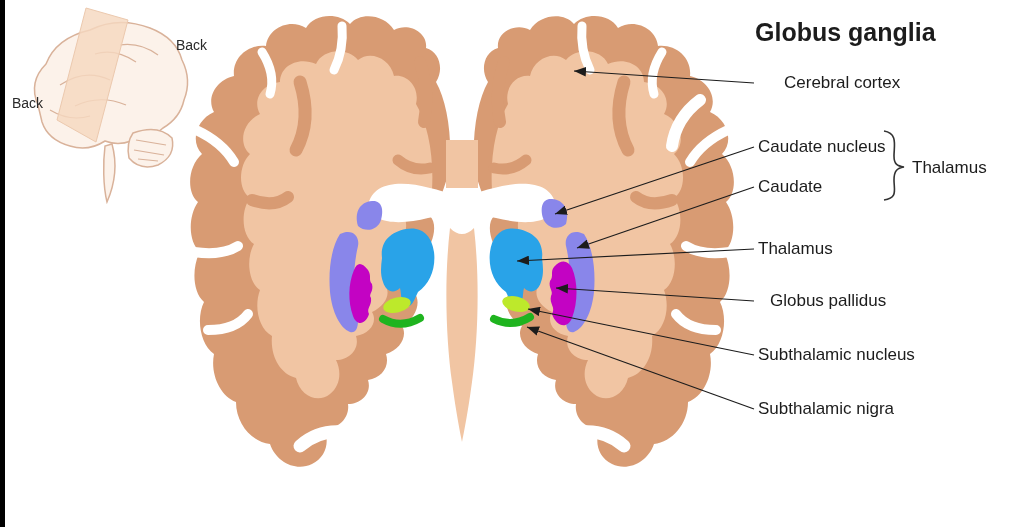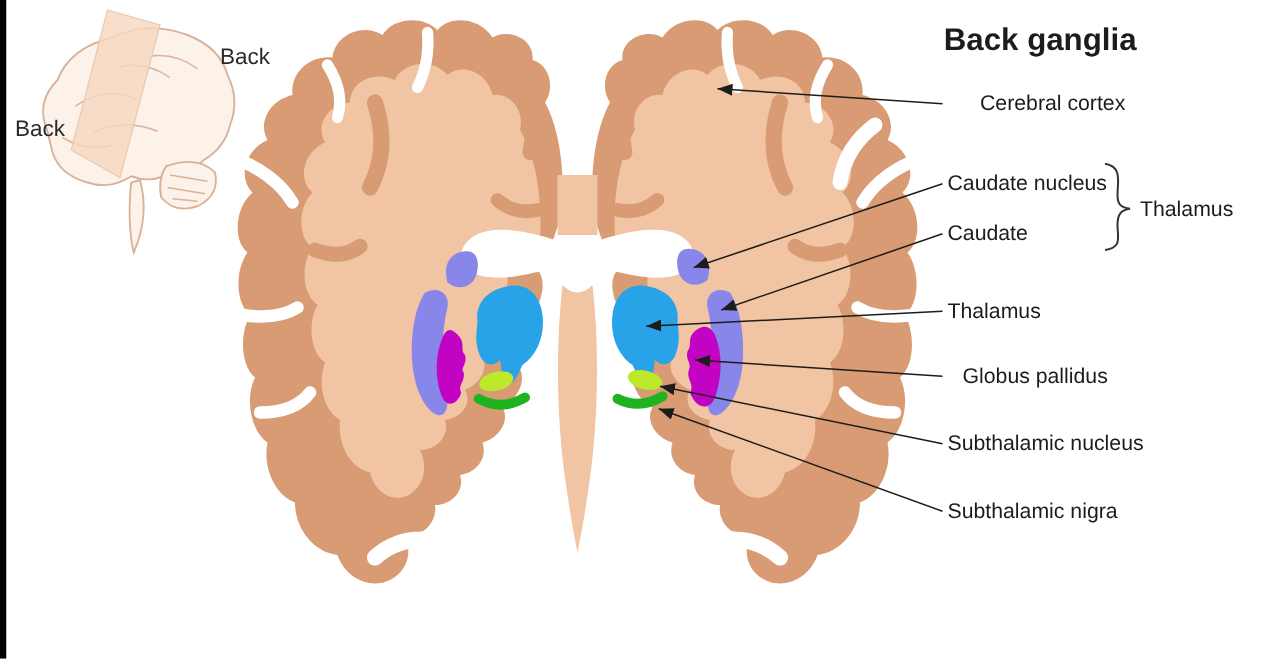--- a/index.html
+++ b/index.html
@@ -8,21 +8,21 @@
     background:#ffffff;
     font-family:"Liberation Sans",sans-serif;
   }
   .stage{position:absolute;inset:0}
   svg{position:absolute;left:0;top:0}
   .lbl{
     position:absolute;color:var(--label_text,#1c1c1c);
     font-size:17px;line-height:20px;white-space:nowrap;
   }
   .title{font-weight:700;font-size:25px;line-height:28px}
-  .inset-lbl{font-size:18px;color:#2a2a2a}
+  .inset-lbl{font-size:14px;color:#2a2a2a}
   
   .f-dark{fill:var(--cortex_dark)}
   .f-light{fill:var(--cortex_light)}
   .f-peri{fill:var(--caudate_putamen)}
   .f-thal{fill:var(--thalamus)}
   .f-gp{fill:var(--globus_pallidus)}
   .f-stn{fill:var(--subthalamic_nucleus)}
   .s-sn{stroke:var(--substantia_nigra);fill:none;stroke-width:8;stroke-linecap:round}
   .sulcus{stroke:#ffffff;fill:none;stroke-linecap:round}
   .gyrus{stroke:var(--cortex_dark);fill:none;stroke-linecap:round}
@@ -172,21 +172,21 @@
       <line class="leader" marker-end="url(#arr)" x1="754" y1="249" x2="517" y2="261"></line>
       <line class="leader" marker-end="url(#arr)" x1="754" y1="301" x2="556" y2="288"></line>
       <line class="leader" marker-end="url(#arr)" x1="754" y1="355" x2="528" y2="309"></line>
       <line class="leader" marker-end="url(#arr)" x1="754" y1="409" x2="527" y2="327"></line>
 
       <path class="brace" d="M884,131 C898,133 894,146 894,156 C894,164 897,166 904,167
            C897,168 894,171 894,180 C894,190 898,198 884,200"></path>
     </g>
   </svg>
 
-  <div class="lbl title" style="left:755px;top:18px">Back ganglia</div>
+  <div class="lbl title" style="left:755px;top:18px">Globus ganglia</div>
 
   <div class="lbl inset-lbl" style="left:176px;top:35px">Back</div>
   <div class="lbl inset-lbl" style="left:12px;top:93px">Back</div>
 
   <div class="lbl" style="left:784px;top:73px">Cerebral cortex</div>
   <div class="lbl" style="left:758px;top:137px">Caudate nucleus</div>
   <div class="lbl" style="left:758px;top:177px">Caudate</div>
   <div class="lbl" style="left:912px;top:158px">Thalamus</div>
   <div class="lbl" style="left:758px;top:239px">Thalamus</div>
   <div class="lbl" style="left:770px;top:291px">Globus pallidus</div>

